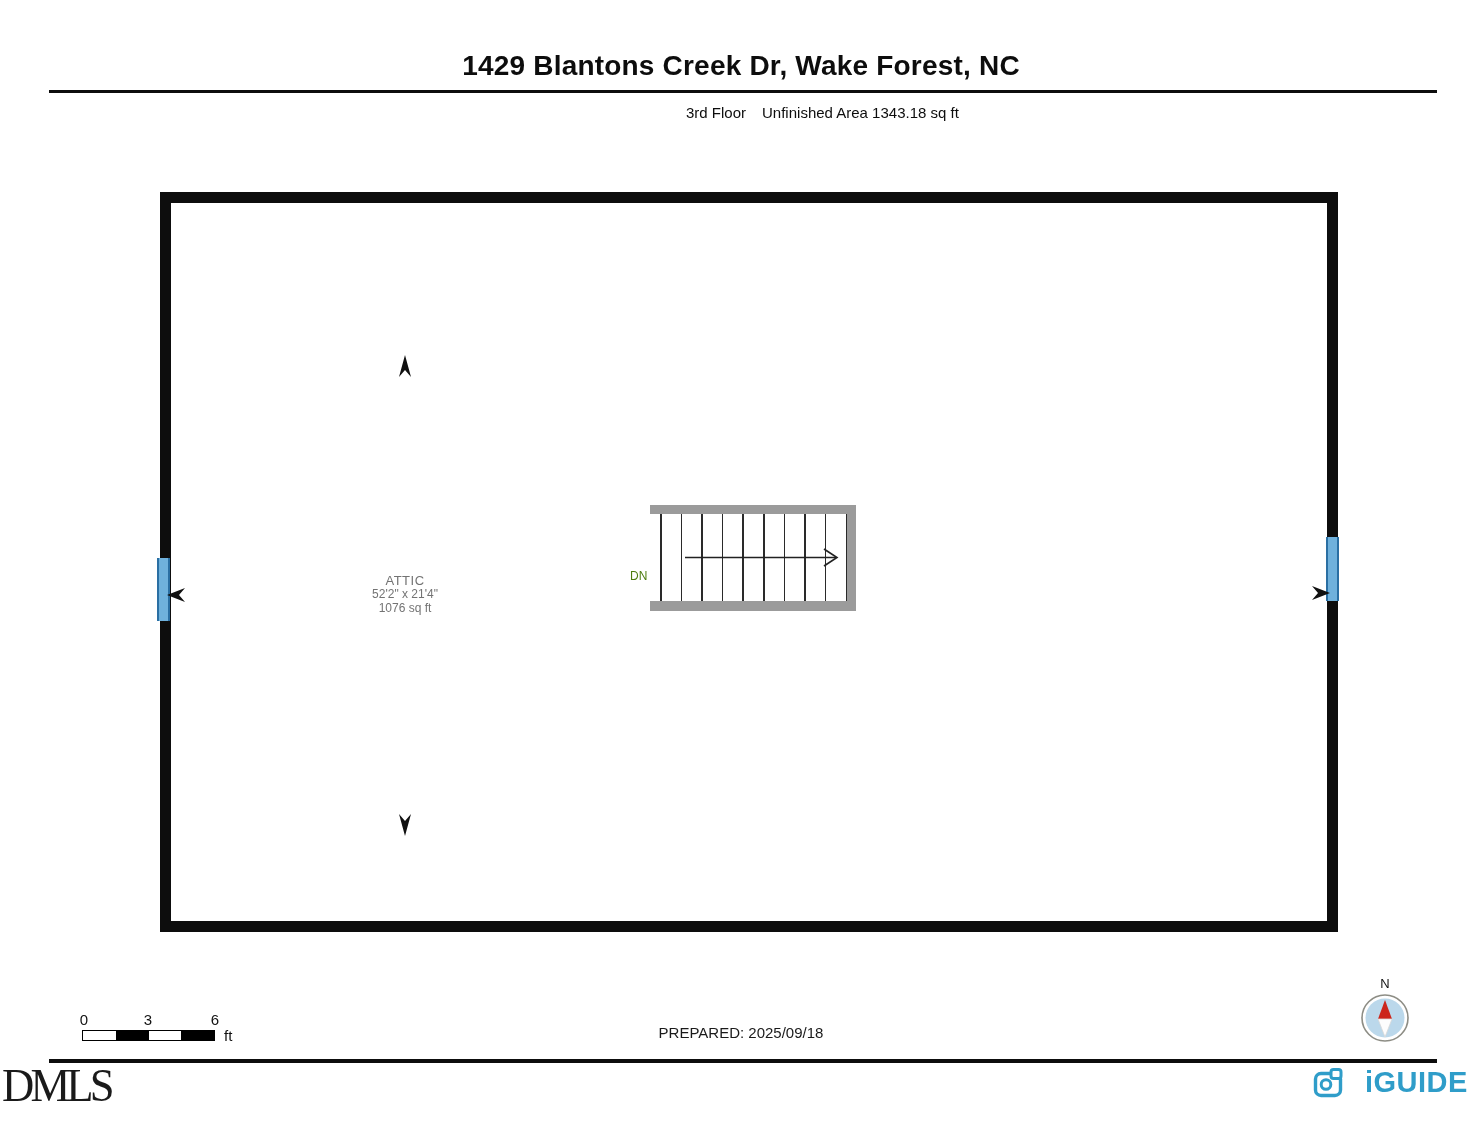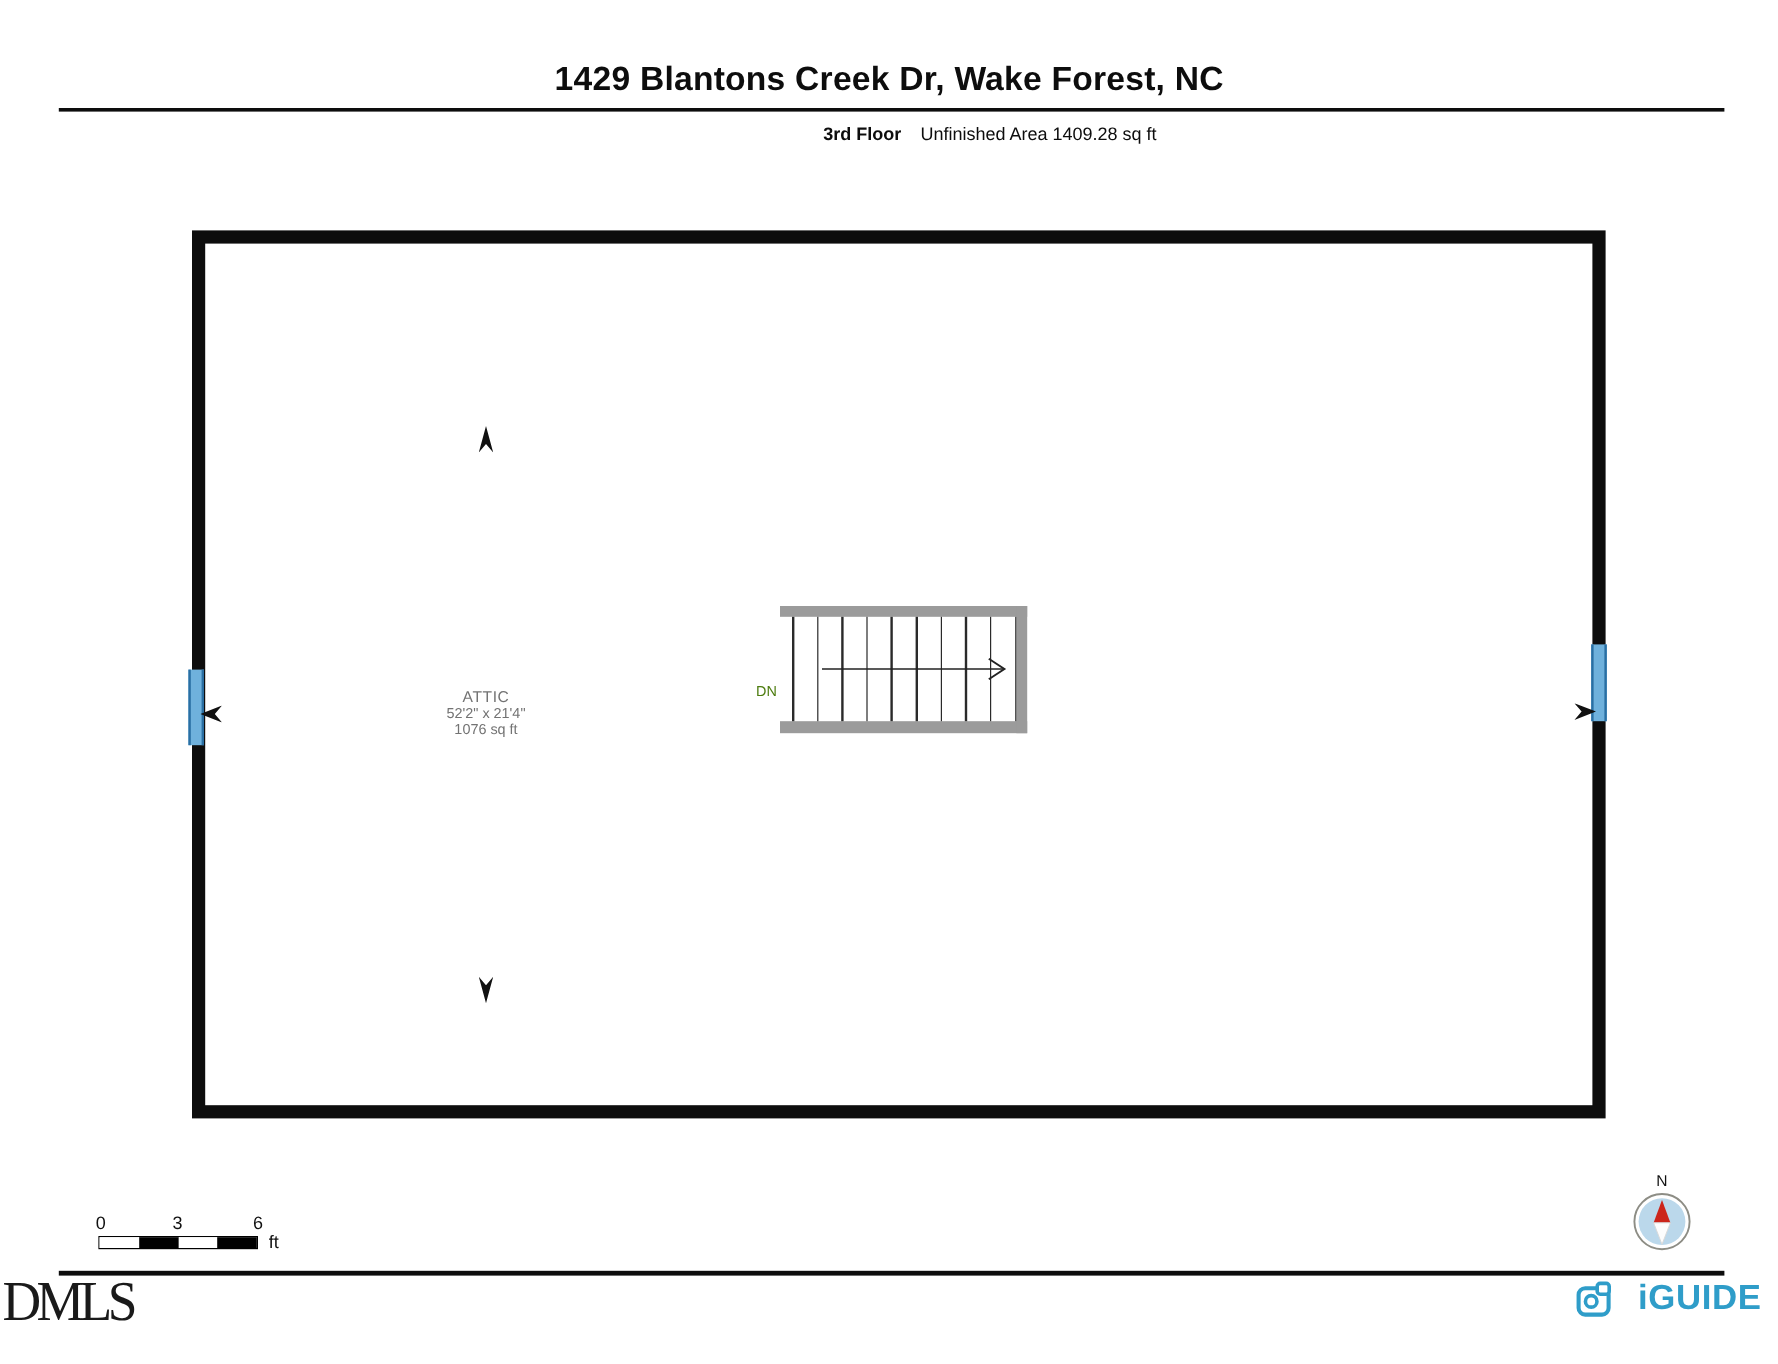--- a/index.html
+++ b/index.html
@@ -27,21 +27,21 @@
   .rule-bottom { top: 1059px; height: 4px; }
   .subtitle {
     position: absolute;
     top: 104px; left: 686px;
     display: flex;
     gap: 16px;
     font-size: 15px;
     color: #0d0d0d;
     white-space: nowrap;
   }
-  .subtitle .floor { font-weight: bold; }
+  .subtitle .floor { font-weight: normal; }
 
   
   .plan {
     position: absolute;
     left: 160px; top: 192px;
     width: 1178px; height: 740px;
     box-sizing: border-box;
     border: 11px solid var(--wall-black, #0d0d0d);
     background: #ffffff;
   }
@@ -167,21 +167,21 @@
 </head>
 <body>
 
 <div class="page">
 
   <h1 class="title">1429 Blantons Creek Dr, Wake Forest, NC</h1>
   <div class="rule rule-top"></div>
 
   <div class="subtitle">
     <span class="floor">3rd Floor</span>
-    <span class="area">Unfinished Area 1409.28 sq ft</span>
+    <span class="area">Unfinished Area 1343.18 sq ft</span>
   </div>
 
   <div class="plan"></div>
 
   <div class="window window-left"></div>
   <div class="window window-right"></div>
 
   <svg class="extent-arrow" style="left:399px; top:355px;" width="12" height="22" viewBox="0 0 12 22">
     <polygon points="6,0 12,22 6,15 0,22" fill="#111"></polygon>
   </svg>
@@ -230,20 +230,21 @@
     <span class="tick tick-6">6</span>
     <div class="bar">
       <div class="seg seg-w"></div>
       <div class="seg seg-b"></div>
       <div class="seg seg-w"></div>
       <div class="seg seg-b"></div>
     </div>
     <span class="unit">ft</span>
   </div>
 
+  <div class="prepared">PREPARED: 2025/09/18</div>
 
   <div class="compass">
     <div class="compass-n">N</div>
     <svg width="52" height="52" viewBox="0 0 52 52">
       <circle cx="26" cy="26" r="23" fill="#ffffff" stroke="#8d8d85" stroke-width="1.6"></circle>
       <circle cx="26" cy="26" r="19.5" style="fill:var(--compass-fill, #BBD8EB)"></circle>
       <polygon points="26,8 33,27 19,27" style="fill:var(--compass-north, #CC251B)"></polygon>
       <polygon points="19,27 33,27 26,45" fill="#fdfdfd" stroke="#d8d8d8" stroke-width="0.8"></polygon>
     </svg>
   </div>

